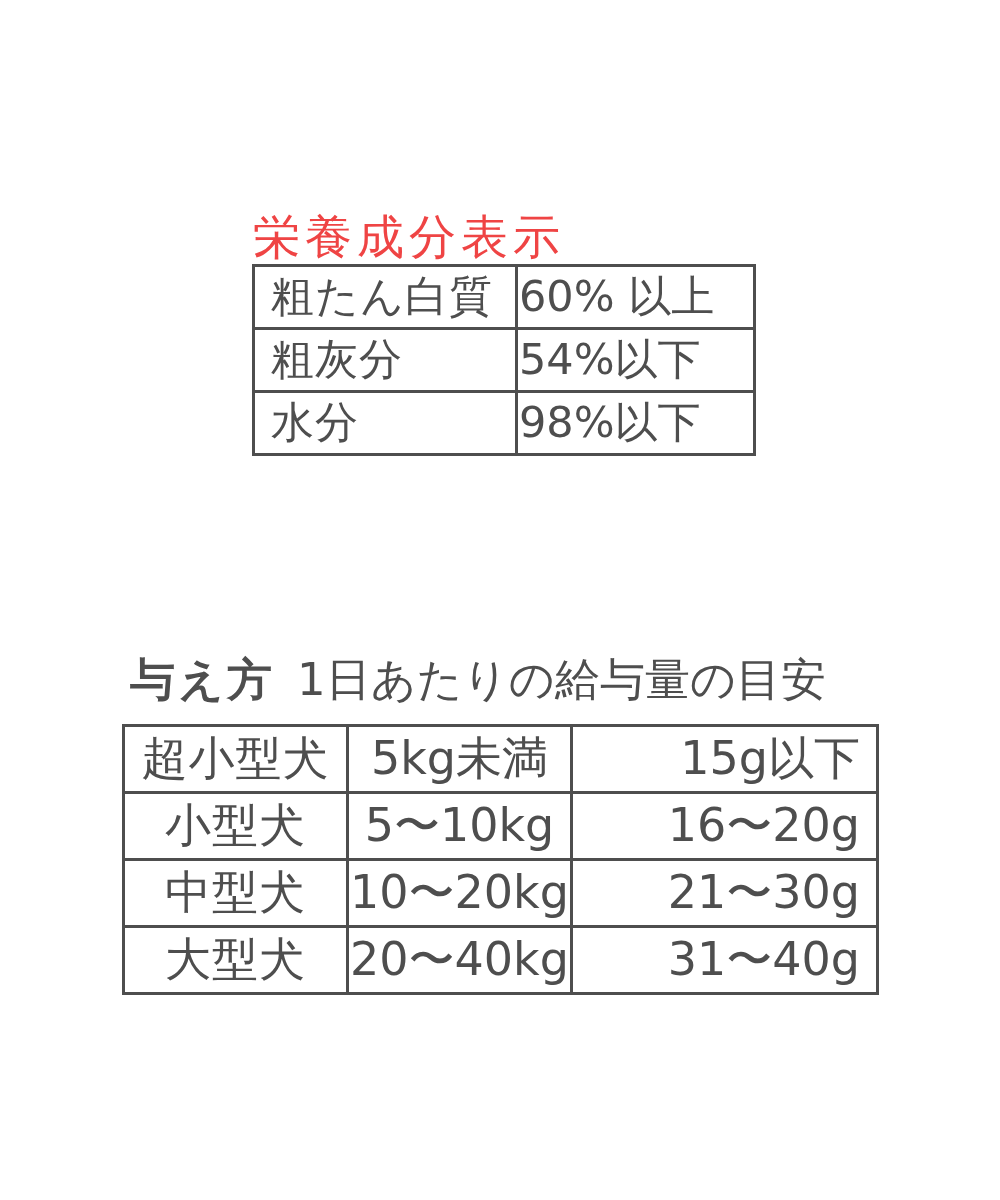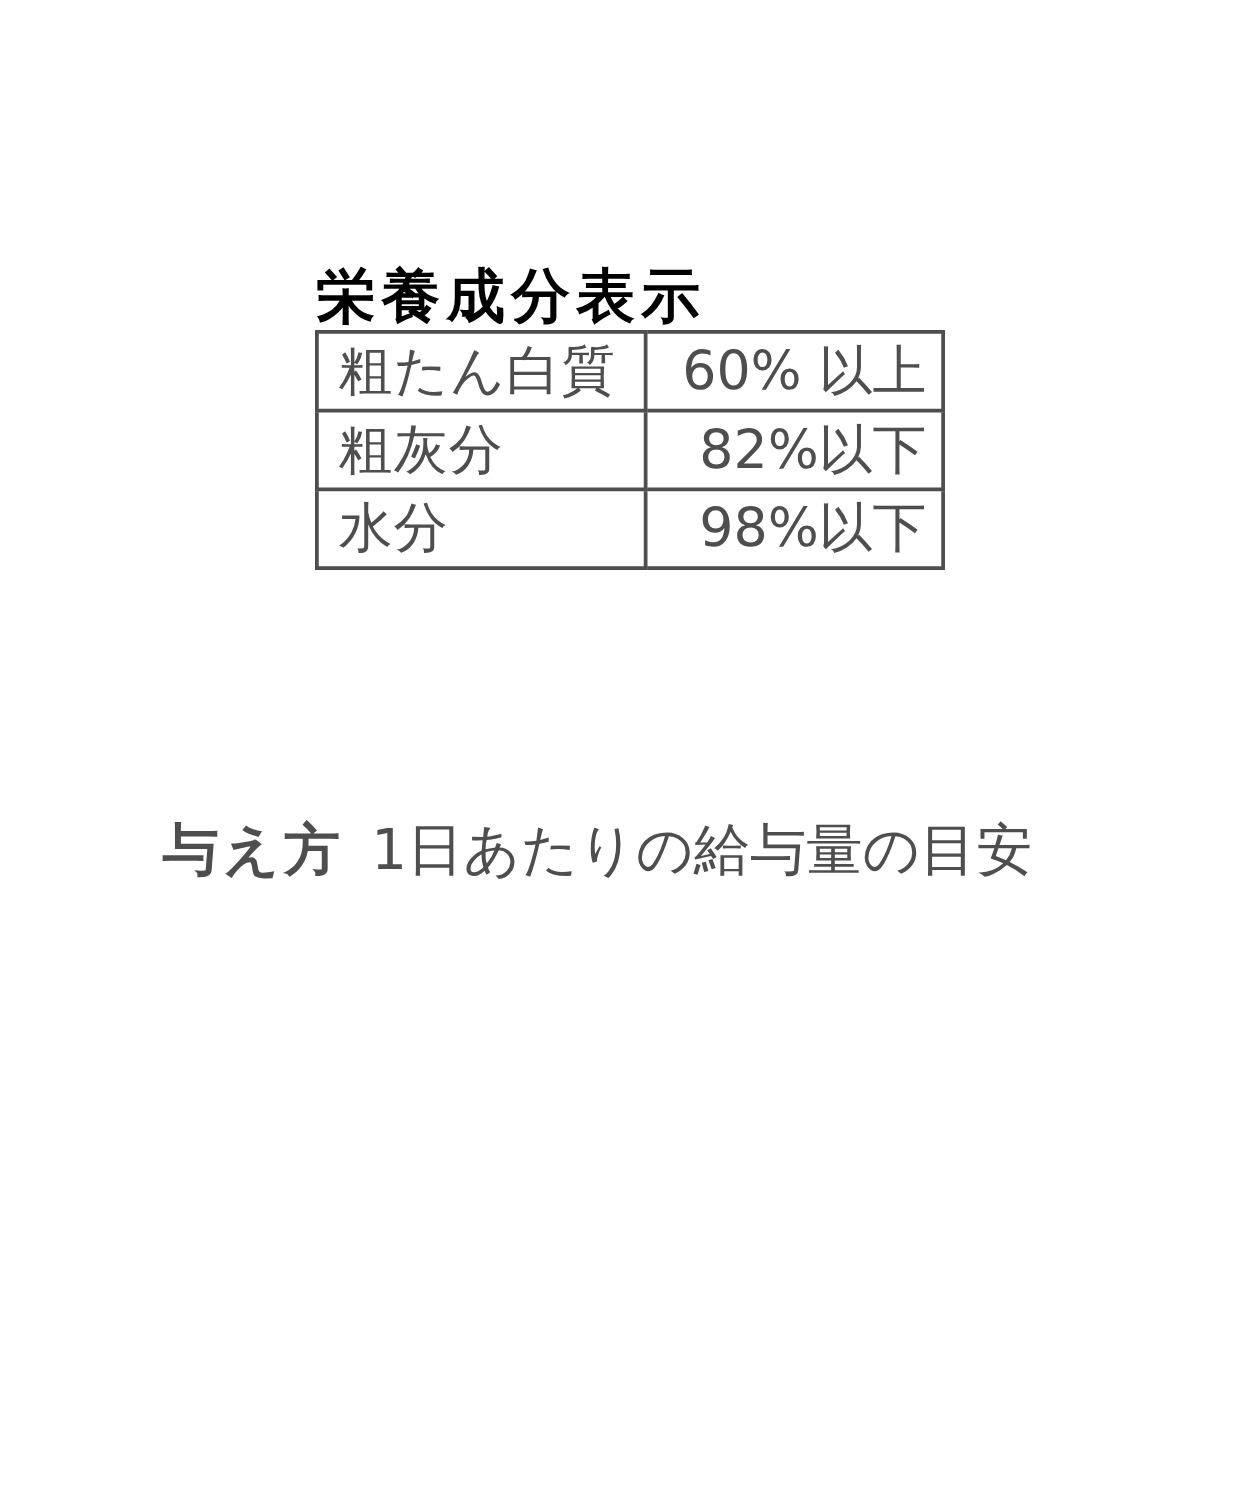--- a/index.html
+++ b/index.html
@@ -17,23 +17,23 @@
     overflow: hidden;
   }
 
   
   .title1 {
     position: absolute;
     left: 253px;
     top: 206px;
     margin: 0;
     font-size: 47px;
-    font-weight: 700;
+    font-weight: 400;
     letter-spacing: 5px;
-    color: #000000;
+    color: #ef4444;
     white-space: nowrap;
   }
   table.t1 {
     position: absolute;
     left: 252px;
     top: 264px;
     border-collapse: collapse;
     table-layout: fixed;
   }
   table.t1 td {
@@ -46,21 +46,20 @@
     overflow: hidden;
   }
   table.t1 td.lbl {
     width: 243px;
     text-align: left;
     padding-left: 16px;
     letter-spacing: 1px;
   }
   table.t1 td.val {
     width: 222px;
-    text-align: right;
     padding-right: 12px;
   }
 
   
   .title2 {
     position: absolute;
     left: 130px;
     top: 650px;
     margin: 0;
     font-size: 45px;
@@ -112,27 +111,51 @@
   <h1 class="title1">栄養成分表示</h1>
 
   <table class="t1">
     <tbody>
       <tr>
         <td class="lbl">粗たん白質</td>
         <td class="val">60% 以上</td>
       </tr>
       <tr>
         <td class="lbl">粗灰分</td>
-        <td class="val">82%以下</td>
+        <td class="val">54%以下</td>
       </tr>
       <tr>
         <td class="lbl">水分</td>
         <td class="val">98%以下</td>
       </tr>
     </tbody>
   </table>
 
   <h2 class="title2">
     <span class="lead">与え方</span><span class="rest">1日あたりの給与量の目安</span>
   </h2>
 
+  <table class="t2">
+    <tbody>
+      <tr>
+        <td class="c1">超小型犬</td>
+        <td class="c2">5kg未満</td>
+        <td class="c3">15g以下</td>
+      </tr>
+      <tr>
+        <td class="c1">小型犬</td>
+        <td class="c2">5〜10kg</td>
+        <td class="c3">16〜20g</td>
+      </tr>
+      <tr>
+        <td class="c1">中型犬</td>
+        <td class="c2">10〜20kg</td>
+        <td class="c3">21〜30g</td>
+      </tr>
+      <tr>
+        <td class="c1">大型犬</td>
+        <td class="c2">20〜40kg</td>
+        <td class="c3">31〜40g</td>
+      </tr>
+    </tbody>
+  </table>
 
 </div>
 
 </body></html>

